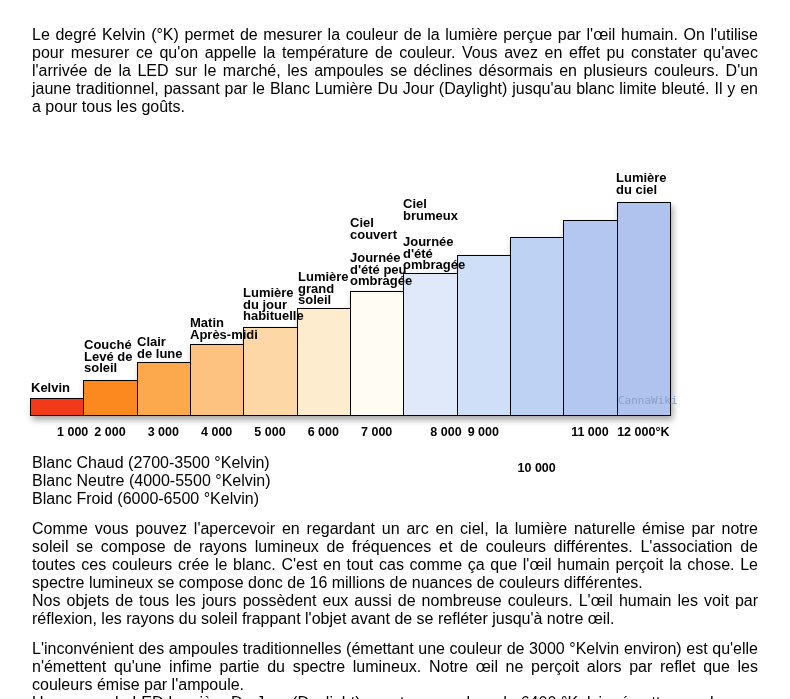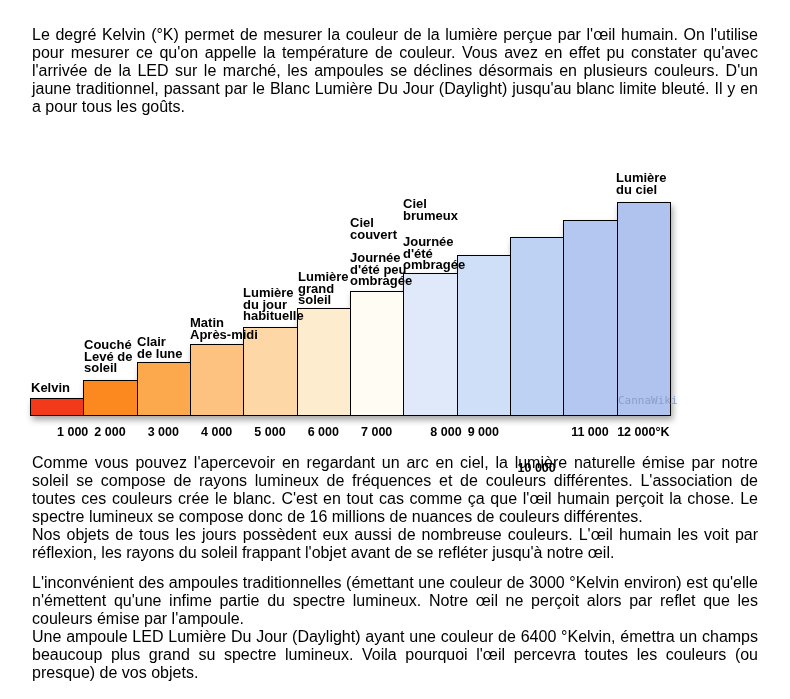--- a/index.html
+++ b/index.html
@@ -125,20 +125,23 @@
       <div class="bar-annotation" style="left: 383px; top: 28px;">Ciel
 brumeux</div>
       <div class="bar-annotation" style="left: 383px; top: 66px;">Journée
 d'été
 ombragée</div>
       <div class="bar-annotation" style="left: 596px; top: 2px;">Lumière
 du ciel</div>
     </div>
 
 
+  <p class="body-text p-colors">Blanc Chaud (2700-3500 °Kelvin)
+Blanc Neutre (4000-5500 °Kelvin)
+Blanc Froid (6000-6500 °Kelvin)</p>
 
   <p class="body-text p-rainbow">Comme vous pouvez l'apercevoir en regardant un arc en ciel, la lumière naturelle émise par notre soleil se compose de rayons lumineux de fréquences et de couleurs différentes. L'association de toutes ces couleurs crée le blanc. C'est en tout cas comme ça que l'œil humain perçoit la chose. Le spectre lumineux se compose donc de 16 millions de nuances de couleurs différentes.
 Nos objets de tous les jours possèdent eux aussi de nombreuse couleurs. L'œil humain les voit par réflexion, les rayons du soleil frappant l'objet avant de se refléter jusqu'à notre œil.</p>
 
   <p class="body-text p-drawback">L'inconvénient des ampoules traditionnelles (émettant une couleur de 3000 °Kelvin environ) est qu'elle n'émettent qu'une infime partie du spectre lumineux. Notre œil ne perçoit alors par reflet que les couleurs émise par l'ampoule.
 Une ampoule LED Lumière Du Jour (Daylight) ayant une couleur de 6400 °Kelvin, émettra un champs beaucoup plus grand su spectre lumineux. Voila pourquoi l'œil percevra toutes les couleurs (ou presque) de vos objets.</p>
 
 </div>
 
 </body></html>

